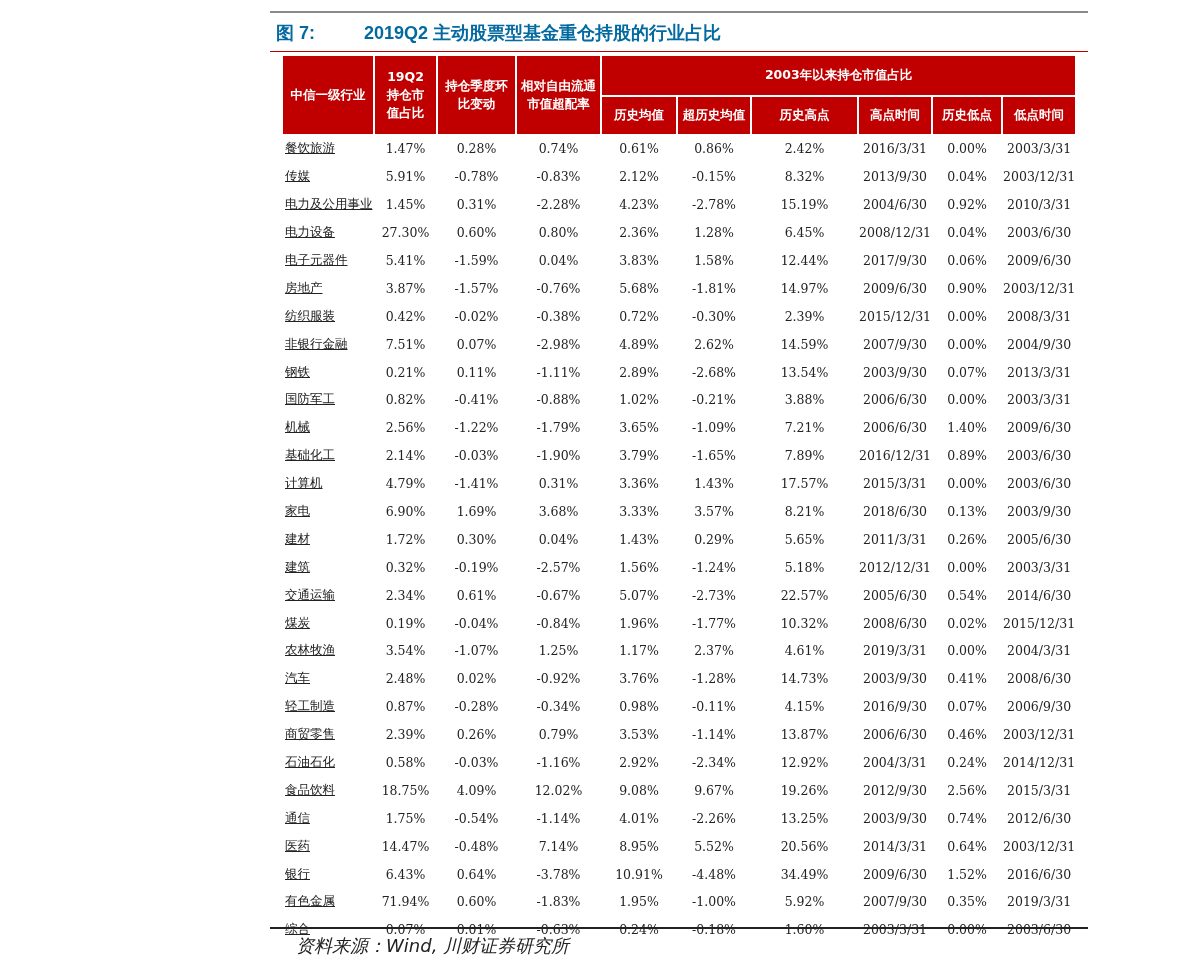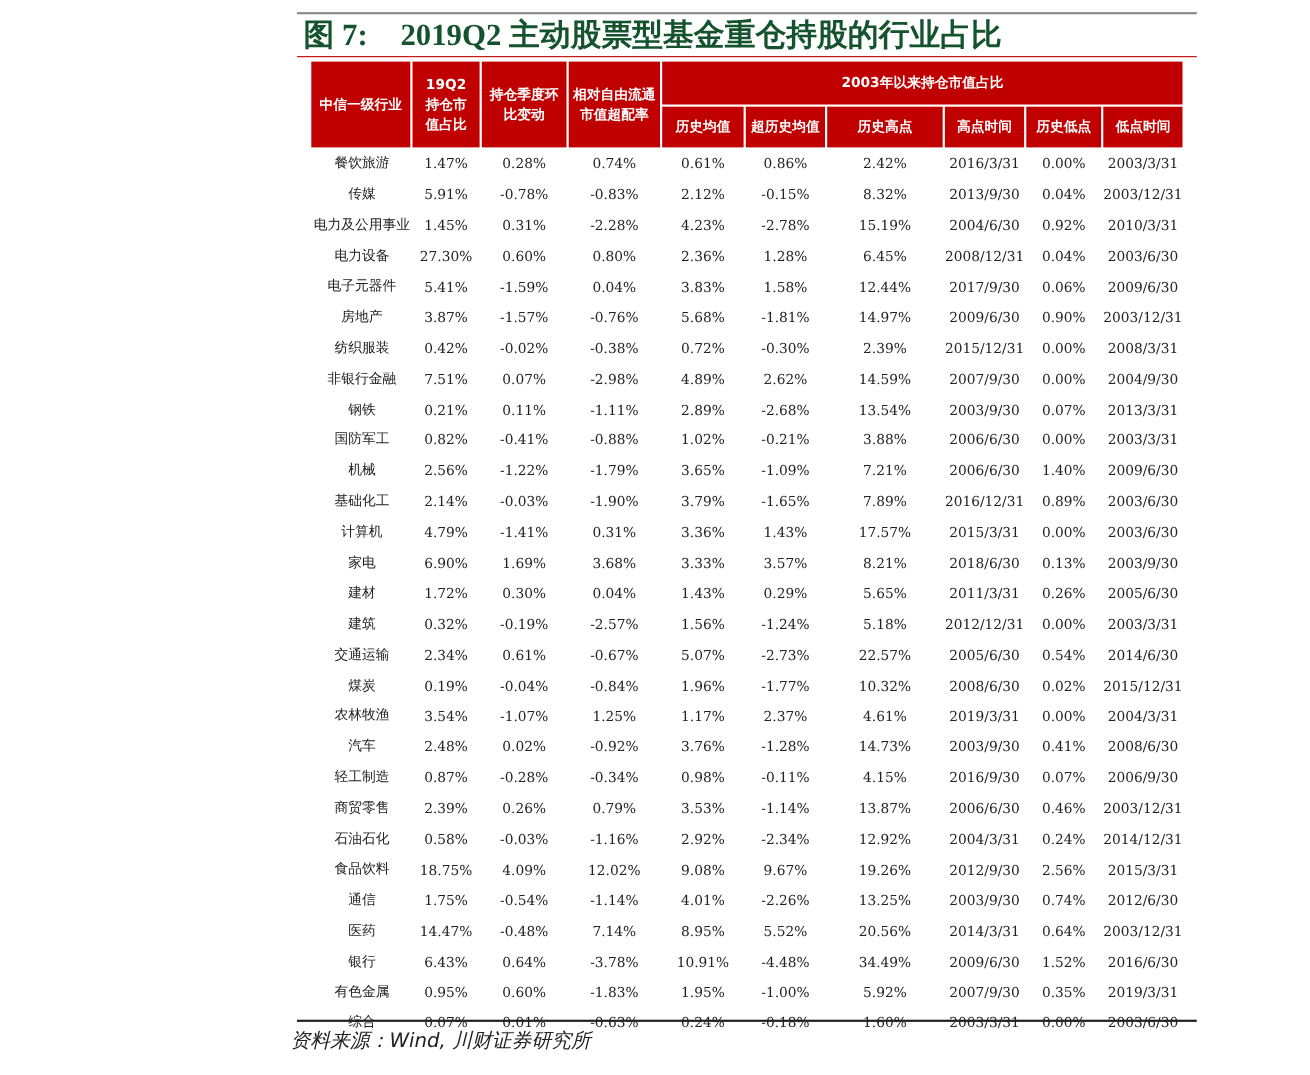--- a/index.html
+++ b/index.html
@@ -1,29 +1,29 @@
 <!DOCTYPE html>
 <html><head>
 <meta charset="utf-8">
 <style>
   html, body { margin:0; padding:0; background:#ffffff; }
   body { width:1191px; height:977px; position:relative; overflow:hidden;
          font-family:"DejaVu Serif", "Liberation Serif", serif; color:#222; }
   .top-rule { position:absolute; left:270px; top:11px; width:818px; height:2px; background:#8a8a8a; }
   .fig-title { position:absolute; left:276px; top:18px; height:30px; line-height:30px;
-               font-family:Liberation Serif, serif; font-size:28px; font-weight:bold; color:#14532d; white-space:nowrap; }
+               font-family:Liberation Sans, sans-serif; font-size:18px; font-weight:bold; color:#0369a1; white-space:nowrap; }
   .fig-title .num { display:inline-block; width:88px; }
   .red-rule { position:absolute; left:270px; top:51px; width:818px; height:1px; background:#c00000; }
   table.data { position:absolute; left:281px; top:54px; border-collapse:separate; border-spacing:2px 2px; table-layout:fixed; }
   table.data th { background:#c00000; color:#fff; font-weight:bold; font-size:12.5px;
                   font-family:"DejaVu Sans","Liberation Sans",sans-serif; text-align:center; padding:2px; line-height:18px; }
   table.data td { font-size:12.5px; height:25.9px; padding:0; text-align:center; white-space:nowrap; font-family:"DejaVu Serif","Liberation Serif",serif; }
-  table.data td.ind { text-align:center; padding-left:2px; font-family:"DejaVu Sans","Liberation Sans",sans-serif; }
+  table.data td.ind { text-align:left; padding-left:2px; font-family:"DejaVu Sans","Liberation Sans",sans-serif;text-decoration:underline; }
   .bottom-rule { position:absolute; left:270px; top:927px; width:818px; height:1.5px; background:#222; }
-  .source { position:absolute; left:264px; top:934px; font-size:18px; font-style:italic; color:#222;
+  .source { position:absolute; left:296px; top:934px; font-size:18px; font-style:italic; color:#222;
             font-family:"DejaVu Sans","Liberation Sans",sans-serif; white-space:nowrap; }
 </style>
 </head>
 <body>
 
 <div class="top-rule"></div>
 <div class="fig-title">
   <span class="num">图 7:</span><span>2019Q2 主动股票型基金重仓持股的行业占比</span>
 </div>
 <div class="red-rule"></div>
@@ -378,21 +378,21 @@
         <td>-3.78%</td>
         <td>10.91%</td>
         <td>-4.48%</td>
         <td>34.49%</td>
         <td>2009/6/30</td>
         <td>1.52%</td>
         <td>2016/6/30</td>
       </tr>
       <tr>
         <td class="ind">有色金属</td>
-        <td>0.95%</td>
+        <td>71.94%</td>
         <td>0.60%</td>
         <td>-1.83%</td>
         <td>1.95%</td>
         <td>-1.00%</td>
         <td>5.92%</td>
         <td>2007/9/30</td>
         <td>0.35%</td>
         <td>2019/3/31</td>
       </tr>
       <tr>

